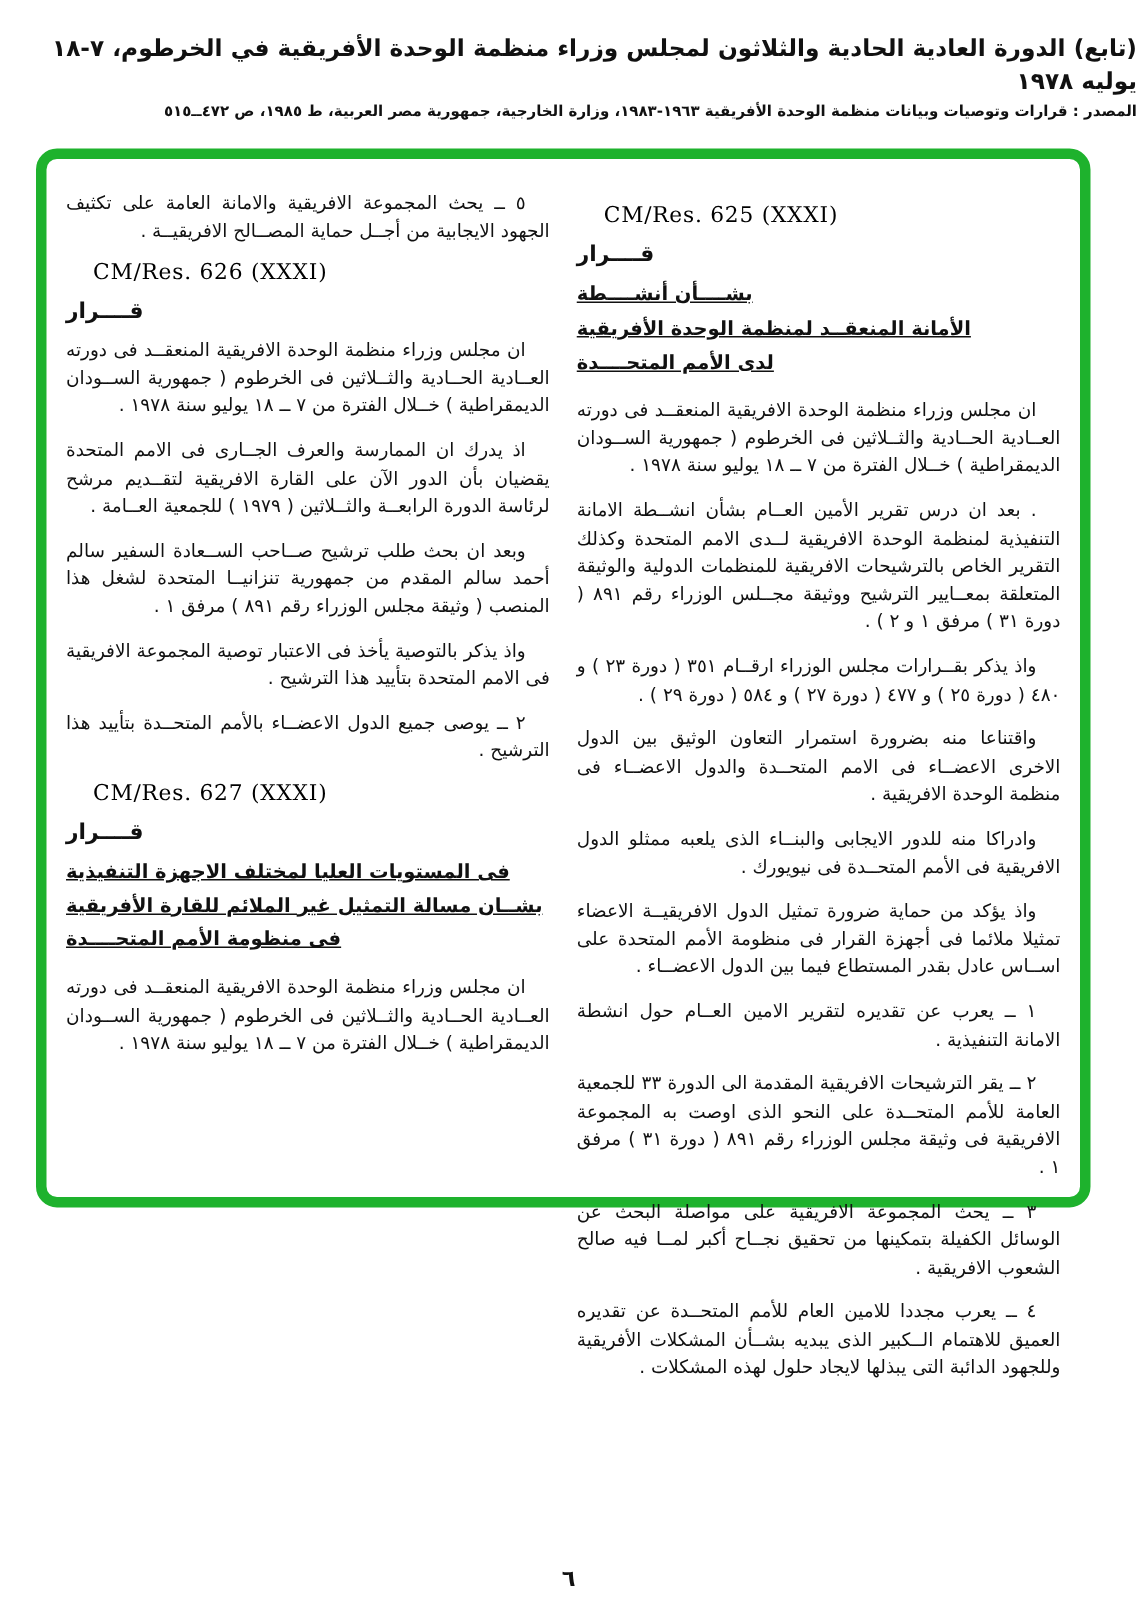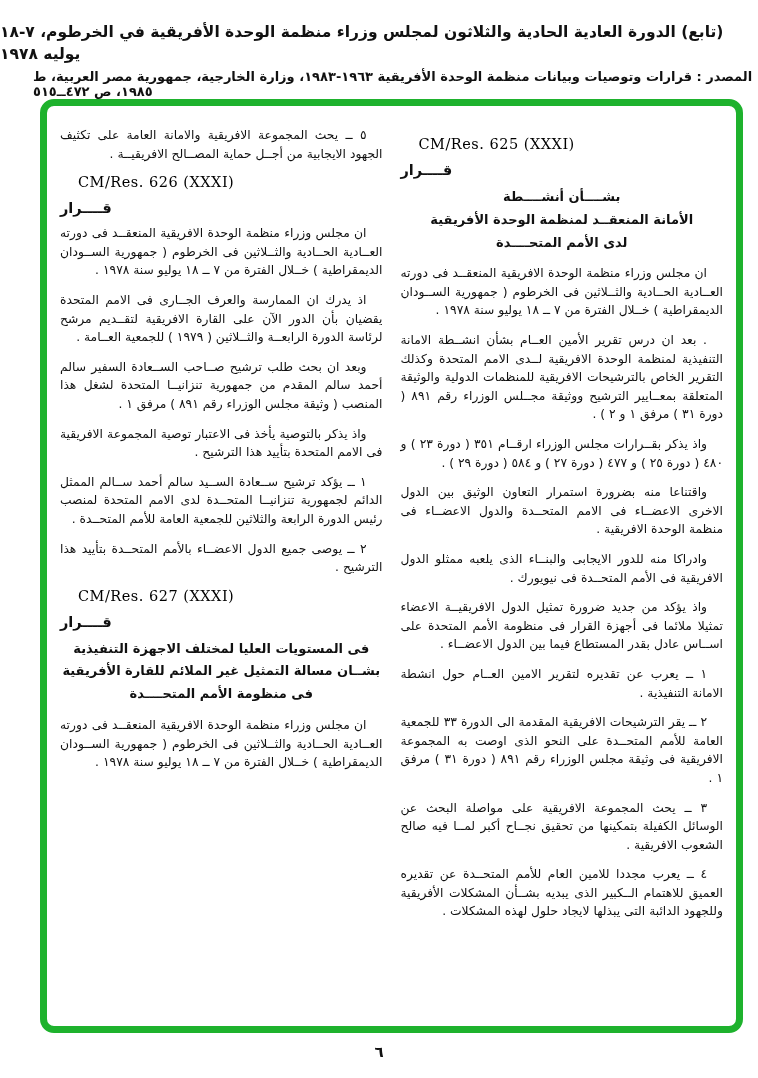--- a/index.html
+++ b/index.html
@@ -1,43 +1,42 @@
 <!DOCTYPE html>
 <html lang="ar"><head>
 <meta charset="utf-8">
 <style>
   html,body{margin:0;padding:0;}
   body{
     width:758px;height:1078px;background:#ffffff;position:relative;
     font-family:"DejaVu Sans",sans-serif;color:#111;
     -webkit-font-smoothing:antialiased;
   }
-  .header{position:absolute;top:22px;left:0;width:758px;text-align:left;direction:rtl;}
+  .header{position:absolute;top:22px;left:0;width:758px;text-align:right;direction:rtl;}
   .header-line1{font-size:15.5px;font-weight:bold;letter-spacing:0;line-height:1.4;}
-  .header-line2{font-size:13px;font-weight:bold;margin-top:4px;padding-left:33px;}
+  .header-line2{font-size:10px;font-weight:bold;margin-top:4px;padding-left:33px;}
   .green-box{
-    position:absolute;left:24px;top:99px;width:703px;height:934px;
+    position:absolute;left:24px;top:99px;width:703px;height:706px;
     border:7px solid #1eb22d;border-radius:14px;box-sizing:border-box;
     background:#fff;
-    margin-left:16px;
   }
   .cols{
     display:flex;direction:rtl;gap:18px;
     padding:20px 13px 0 13px;height:100%;box-sizing:border-box;
   }
   .col{width:334px;direction:rtl;}
   .res-code{
     font-family:"DejaVu Serif","Liberation Serif",serif;
     direction:ltr;text-align:left;font-size:14.5px;letter-spacing:.5px;
     padding-left:18px;margin:10px 0 8px 0;color:#000;
   }
   .decision-word{
     text-align:left;font-weight:bold;font-size:14.5px;margin:10px 0 8px 0;
   }
-  .subtitle{text-align:center;font-weight:bold;font-size:13px;line-height:1.75;margin-bottom:10px;}
+  .subtitle{text-align:left;font-weight:bold;font-size:13px;line-height:1.75;margin-bottom:10px;text-decoration:underline;}
   .para{
     font-size:12.3px;line-height:18.6px;text-align:justify;
     text-indent:16px;margin:0 0 11px 0;font-weight:500;
   }
   .page-number{
     position:absolute;left:0;top:1043px;width:758px;text-align:center;
     font-size:15px;font-weight:bold;
   }
 </style>
 </head>
@@ -59,37 +58,36 @@
         <div class="subtitle">
           <div>بشــــأن أنشــــطة</div>
           <div>الأمانة المنعقــد لمنظمة الوحدة الأفريقية</div>
           <div>لدى الأمم المتحــــدة</div>
         </div>
         <p class="para">ان مجلس وزراء منظمة الوحدة الافريقية المنعقــد فى دورته العــادية الحــادية والثــلاثين فى الخرطوم ( جمهورية الســودان الديمقراطية ) خــلال الفترة من ٧ ــ ١٨ يوليو سنة ١٩٧٨ .</p>
         <p class="para">. بعد ان درس تقرير الأمين العــام بشأن انشــطة الامانة التنفيذية لمنظمة الوحدة الافريقية لــدى الامم المتحدة وكذلك التقرير الخاص بالترشيحات الافريقية للمنظمات الدولية والوثيقة المتعلقة بمعــايير الترشيح ووثيقة مجــلس الوزراء رقم ٨٩١ ( دورة ٣١ ) مرفق ١ و ٢ ) .</p>
         <p class="para">واذ يذكر بقــرارات مجلس الوزراء ارقــام ٣٥١ ( دورة ٢٣ ) و ٤٨٠ ( دورة ٢٥ ) و ٤٧٧ ( دورة ٢٧ ) و ٥٨٤ ( دورة ٢٩ ) .</p>
         <p class="para">واقتناعا منه بضرورة استمرار التعاون الوثيق بين الدول الاخرى الاعضــاء فى الامم المتحــدة والدول الاعضــاء فى منظمة الوحدة الافريقية .</p>
         <p class="para">وادراكا منه للدور الايجابى والبنــاء الذى يلعبه ممثلو الدول الافريقية فى الأمم المتحــدة فى نيويورك .</p>
-        <p class="para">واذ يؤكد من جديد ضرورة تمثيل الدول الافريقيــة الاعضاء تمثيلا ملائما فى أجهزة القرار فى منظومة الأمم المتحدة على اســاس عادل بقدر المستطاع فيما بين الدول الاعضــاء .</p>
+        <p class="para">واذ يؤكد من حماية ضرورة تمثيل الدول الافريقيــة الاعضاء تمثيلا ملائما فى أجهزة القرار فى منظومة الأمم المتحدة على اســاس عادل بقدر المستطاع فيما بين الدول الاعضــاء .</p>
         <p class="para">١ ــ يعرب عن تقديره لتقرير الامين العــام حول انشطة الامانة التنفيذية .</p>
         <p class="para">٢ ــ يقر الترشيحات الافريقية المقدمة الى الدورة ٣٣ للجمعية العامة للأمم المتحــدة على النحو الذى اوصت به المجموعة الافريقية فى وثيقة مجلس الوزراء رقم ٨٩١ ( دورة ٣١ ) مرفق ١ .</p>
         <p class="para">٣ ــ يحث المجموعة الافريقية على مواصلة البحث عن الوسائل الكفيلة بتمكينها من تحقيق نجــاح أكبر لمــا فيه صالح الشعوب الافريقية .</p>
         <p class="para">٤ ــ يعرب مجددا للامين العام للأمم المتحــدة عن تقديره العميق للاهتمام الــكبير الذى يبديه بشــأن المشكلات الأفريقية وللجهود الدائبة التى يبذلها لايجاد حلول لهذه المشكلات .</p>
       </section>
 
       <section class="col">
         <p class="para">٥ ــ يحث المجموعة الافريقية والامانة العامة على تكثيف الجهود الايجابية من أجــل حماية المصــالح الافريقيــة .</p>
 
         <div class="res-code">CM/Res. 626 (XXXI)</div>
         <div class="decision-word">قــــرار</div>
         <p class="para">ان مجلس وزراء منظمة الوحدة الافريقية المنعقــد فى دورته العــادية الحــادية والثــلاثين فى الخرطوم ( جمهورية الســودان الديمقراطية ) خــلال الفترة من ٧ ــ ١٨ يوليو سنة ١٩٧٨ .</p>
         <p class="para">اذ يدرك ان الممارسة والعرف الجــارى فى الامم المتحدة يقضيان بأن الدور الآن على القارة الافريقية لتقــديم مرشح لرئاسة الدورة الرابعــة والثــلاثين ( ١٩٧٩ ) للجمعية العــامة .</p>
         <p class="para">وبعد ان بحث طلب ترشيح صــاحب الســعادة السفير سالم أحمد سالم المقدم من جمهورية تنزانيــا المتحدة لشغل هذا المنصب ( وثيقة مجلس الوزراء رقم ٨٩١ ) مرفق ١ .</p>
         <p class="para">واذ يذكر بالتوصية يأخذ فى الاعتبار توصية المجموعة الافريقية فى الامم المتحدة بتأييد هذا الترشيح .</p>
-        <p class="para">١ ــ يؤكد ترشيح ســعادة الســيد سالم أحمد ســالم الممثل الدائم لجمهورية تنزانيــا المتحــدة لدى الامم المتحدة لمنصب رئيس الدورة الرابعة والثلاثين للجمعية العامة للأمم المتحــدة .</p>
         <p class="para">٢ ــ يوصى جميع الدول الاعضــاء بالأمم المتحــدة بتأييد هذا الترشيح .</p>
 
         <div class="res-code">CM/Res. 627 (XXXI)</div>
         <div class="decision-word">قــــرار</div>
         <div class="subtitle">
           <div>فى المستويات العليا لمختلف الاجهزة التنفيذية</div>
           <div>بشــان مسالة التمثيل غير الملائم للقارة الأفريقية</div>
           <div>فى منظومة الأمم المتحــــدة</div>
         </div>
         <p class="para">ان مجلس وزراء منظمة الوحدة الافريقية المنعقــد فى دورته العــادية الحــادية والثــلاثين فى الخرطوم ( جمهورية الســودان الديمقراطية ) خــلال الفترة من ٧ ــ ١٨ يوليو سنة ١٩٧٨ .</p>

